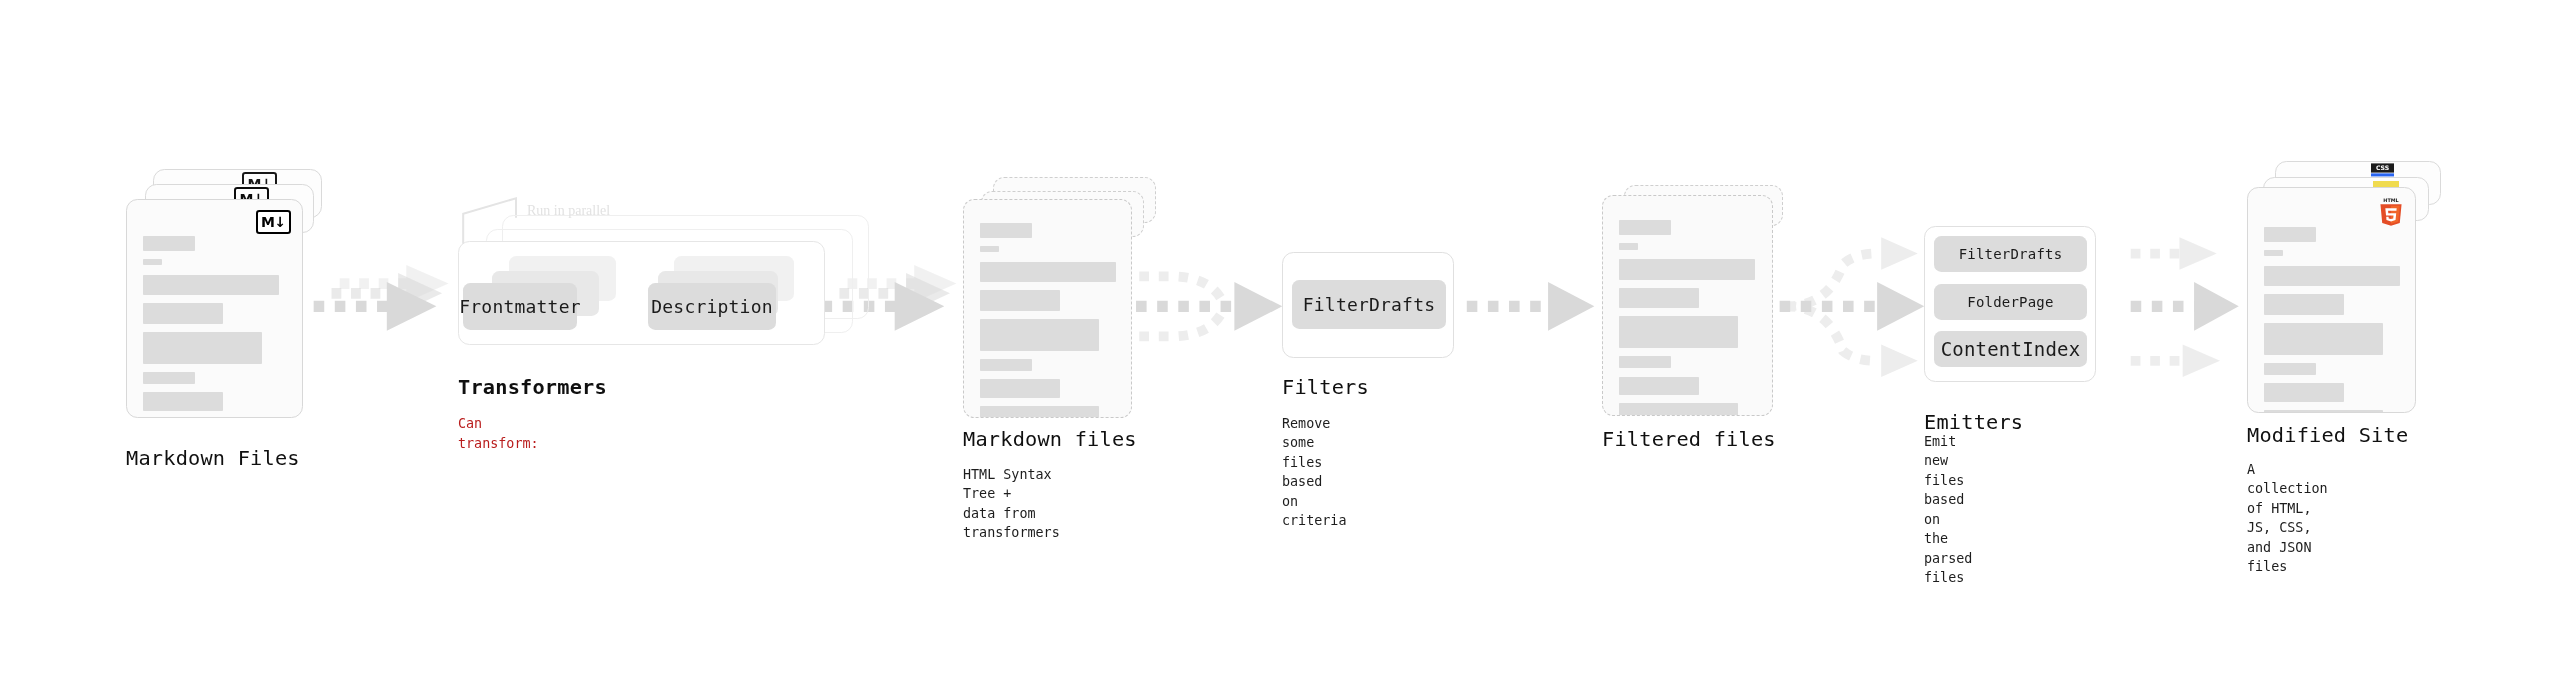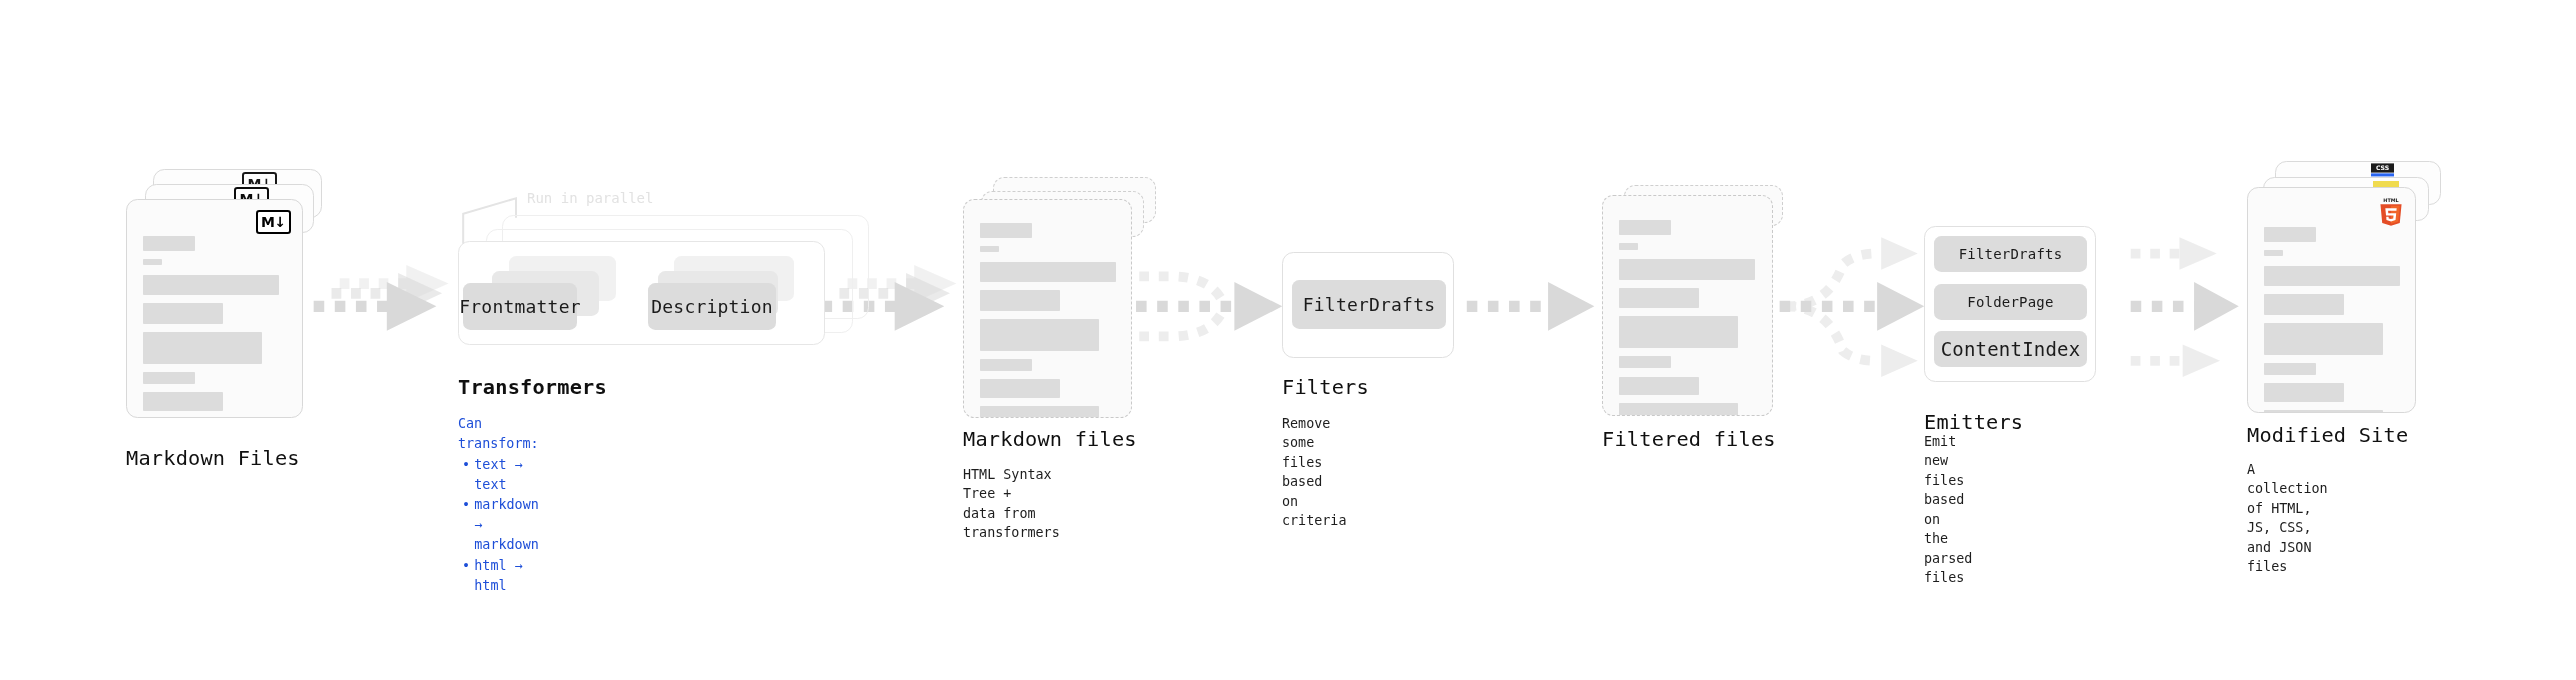--- a/index.html
+++ b/index.html
@@ -128,21 +128,21 @@
     position: absolute;
     font-size: 13.4px;
     line-height: 1.45;
     color: #1d1d1d;
     white-space: pre-line;
   }
   .caption-list {
     position: absolute;
     font-size: 13.4px;
     line-height: 1.5;
-    color: #1d4ed8;
+    color: #b91c1c;
   }
   .caption-list .lead { margin: 0 0 0.8px 0; }
   .caption-list ul { margin: 0; padding-left: 16.3px; list-style: none; }
   .caption-list li { position: relative; }
   .caption-list li::before {
     content: "\2022";
     position: absolute;
     left: -12.2px;
     top: 0;
   }
@@ -292,31 +292,26 @@
     <div class="stagebox" style="left:458px; top:241px; width:367px; height:104px; border-color:#e6e6e6;"></div>
 
     <div class="chip ghost2" style="left:509px; top:256px; width:107px; height:45px; color:transparent;">Frontmatter</div>
     <div class="chip ghost1" style="left:492px; top:271px; width:107px; height:45px; color:transparent;">Frontmatter</div>
     <div class="chip" style="left:463px; top:283px; width:114px; height:47px;">Frontmatter</div>
 
     <div class="chip ghost2" style="left:674px; top:256px; width:120px; height:45px; color:transparent;">Description</div>
     <div class="chip ghost1" style="left:658px; top:271px; width:120px; height:45px; color:transparent;">Description</div>
     <div class="chip" style="left:648px; top:283px; width:128px; height:47px;">Description</div>
 
-    <div class="run-parallel-label" style="left:527px; top:190px;">Run in parallel</div>
+    <div class="run-parallel-label" style="left:527px; top:203px;font-family:Liberation Serif, serif;">Run in parallel</div>
 
     <div class="caption-title" style="left:458px; top:375px;font-weight:bold;">Transformers</div>
 
     <div class="caption-list" style="left:458px; top:414px;">
       <div class="lead">Can transform:</div>
-      <ul>
-        <li>text → text</li>
-        <li>markdown → markdown</li>
-        <li>html → html</li>
-      </ul>
     </div>
   </div>
 
   <div class="node">
     <div class="stackback dashed" style="left:993px; top:177px; width:163px; height:46px;"></div>
     <div class="stackback dashed" style="left:981px; top:191px; width:163px; height:46px;"></div>
 
     <div class="filecard dashed" style="left:963px; top:199px; width:169px; height:219px;">
       <div class="lines" style="top:23px;">
         <div class="ln" style="width:52px;  height:14.6px;"></div>

